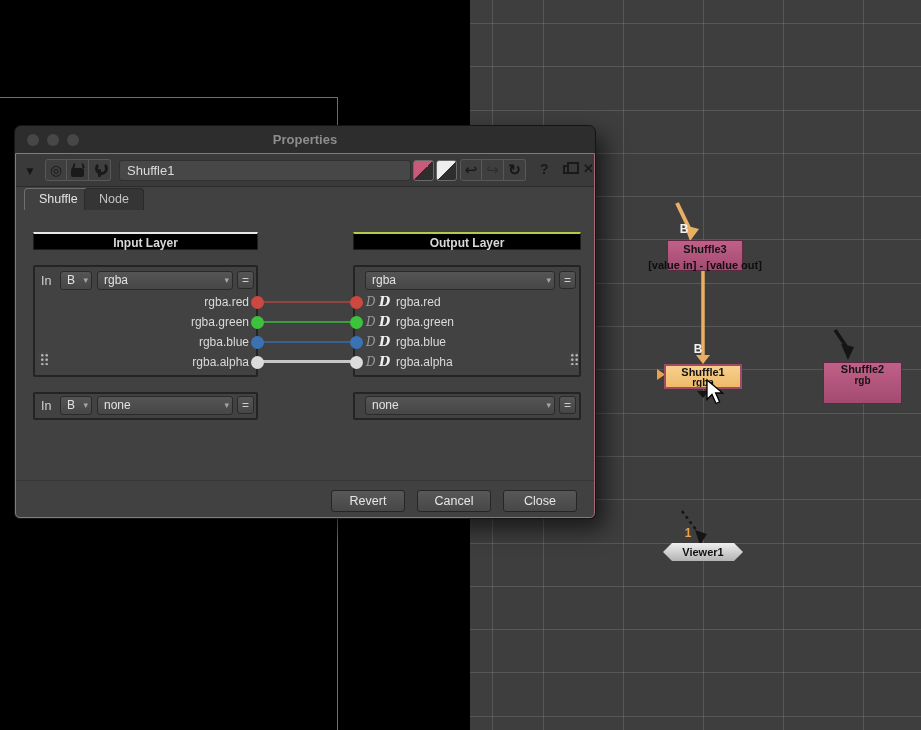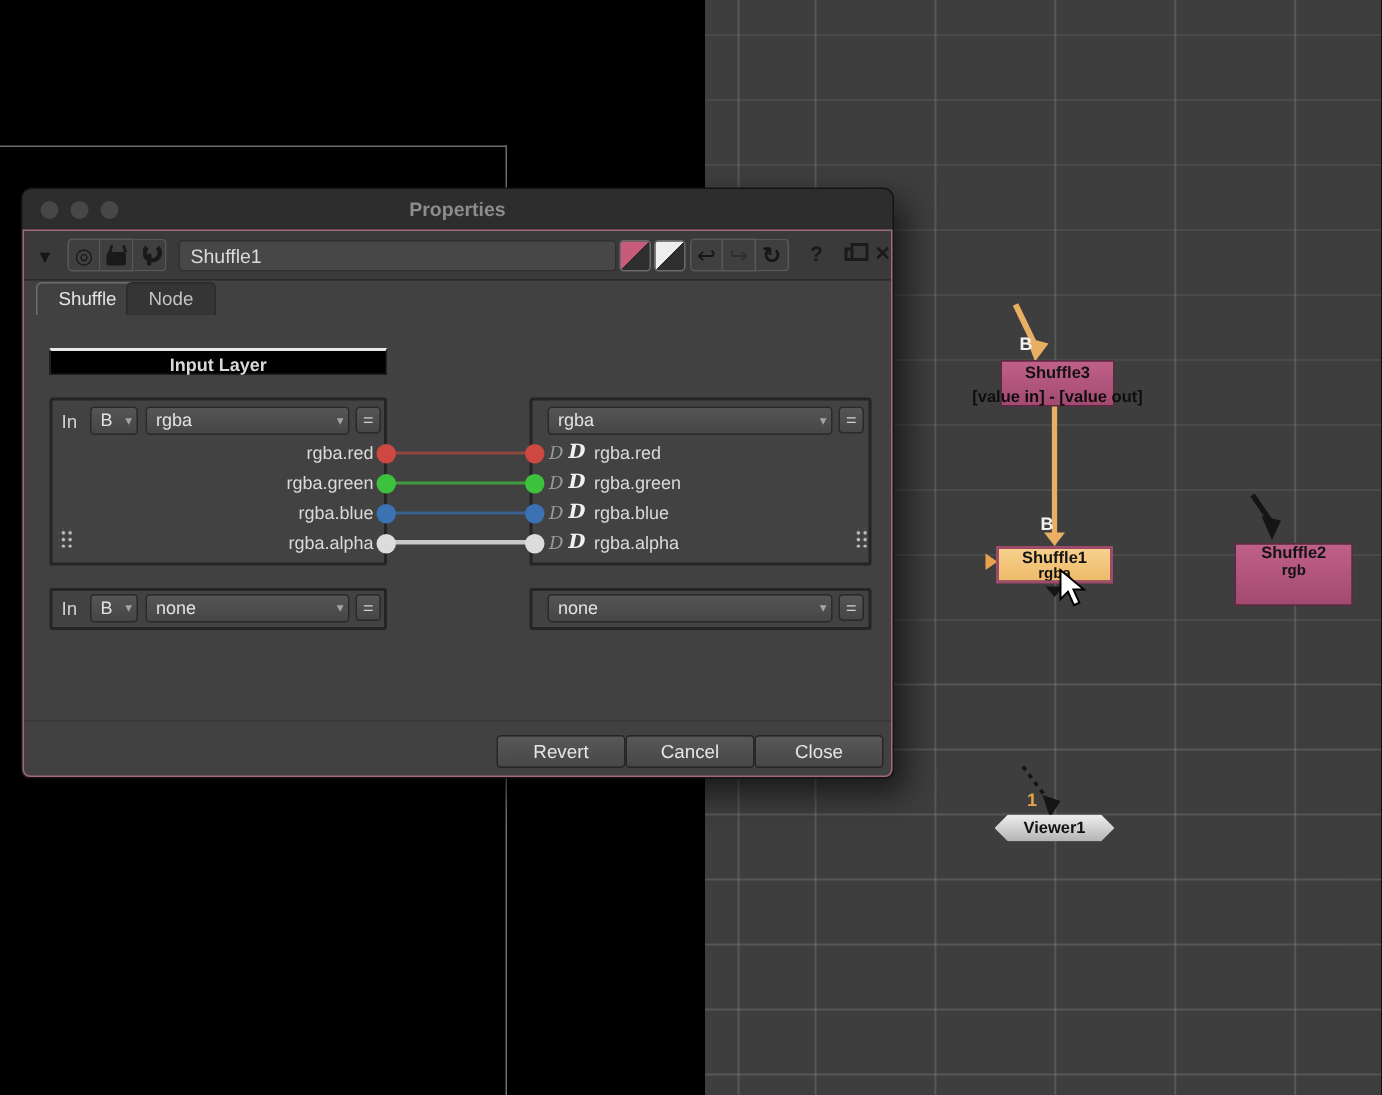--- a/index.html
+++ b/index.html
@@ -154,21 +154,21 @@
   .out-label { position:absolute; left:380px; font-size:12px; color:#dadada; height:18px; line-height:18px; }
   .handle {
     position:absolute; width:9px; height:13px;
     background-image:radial-gradient(#bdbdbd 1.1px, transparent 1.4px);
     background-size:4.5px 4.5px; background-position:1px 1px;
   }
 
   
   .footer-divider { position:absolute; left:0; right:0; top:326px; height:1px; background:#373737; }
   .btn {
-    position:absolute; top:336px; width:86px; height:22px;
+    position:absolute; top:336px; width:74px; height:22px;
     background:linear-gradient(#585858,#474747); border:1px solid #262626; border-radius:3px;
     color:#e6e6e6; font-size:12.5px; font-family:"Liberation Sans",sans-serif; cursor:default;
   }
   .btn-revert { left:315px; } .btn-cancel { left:401px; } .btn-close { left:487px; }
 </style>
 </head>
 <body>
 
 <div class="bg-win-top"></div>
 <div class="bg-win-side"></div>
@@ -247,20 +247,21 @@
       <span class="tb-float"></span>
       <button class="tb-glyph tb-close">✕</button>
     </div>
 
     <div class="tabs">
       <div class="tab tab-active">Shuffle</div>
       <div class="tab tab-idle">Node</div>
     </div>
 
     <div class="hdr hdr-input">Input Layer</div>
+    <div class="hdr hdr-output">Output Layer</div>
 
     <div class="panel panel-in1"></div>
     <div class="panel panel-out1"></div>
 
     <span class="inlabel" style="left:25px; top:120px;">In</span>
     <div class="dd" style="left:44px; top:117px; width:32px;">
       <span>B</span><span class="dd-arrow">▾</span>
     </div>
     <div class="dd" style="left:81px; top:117px; width:136px;">
       <span>rgba</span><span class="dd-arrow">▾</span>

